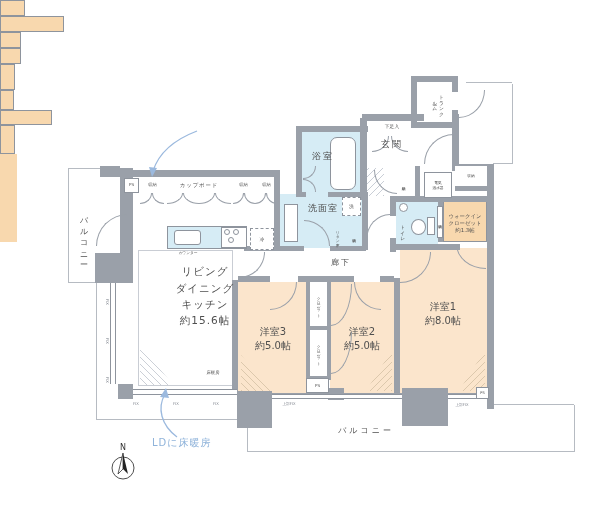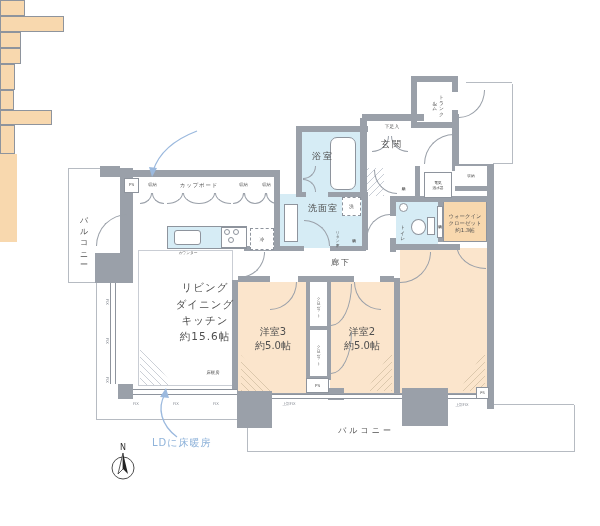--- a/index.html
+++ b/index.html
@@ -212,24 +212,26 @@
   <div class="arc br" style="left:239px;top:252px;width:26px;height:26px"></div>
 
   <div class="orange" style="left:310px;top:284px;width:17px;height:42px;border:none"></div>
   <div class="lbl v f6 sc6" style="left:310px;top:284px;width:17px;height:42px">クローゼット</div>
   <div class="orange" style="left:310px;top:330px;width:17px;height:46px;border:none"></div>
   <div class="lbl v f6 sc6" style="left:310px;top:330px;width:17px;height:46px">クローゼット</div>
 
   <div class="lbl v f6 sc8" style="left:420px;top:84px;width:36px;height:38px">トランク
 ルーム</div>
 
-  <div class="lbl f11 ls1" style="left:157px;top:278px;width:96px;height:68px;line-height:1.55">リビング
+  <div class="lbl f11 ls1" style="left:157px;top:262px;width:96px;height:68px;line-height:1.55">リビング
 ダイニング
 キッチン
 約15.6帖</div>
+  <div class="lbl f10" style="left:405px;top:299px;width:76px;height:30px">洋室1
+約8.0帖</div>
   <div class="lbl f10" style="left:331px;top:324px;width:62px;height:30px">洋室2
 約5.0帖</div>
   <div class="lbl f10" style="left:242px;top:324px;width:62px;height:30px">洋室3
 約5.0帖</div>
   <div class="lbl f6 sc9" style="left:439px;top:204px;width:52px;height:38px;line-height:1.3">ウォークイン
 クローゼット
 約1.3帖</div>
   <div class="lbl f9 ls2" style="left:372px;top:138px;width:40px;height:13px">玄関</div>
   <div class="lbl f9 ls2" style="left:302px;top:150px;width:42px;height:13px">浴室</div>
   <div class="lbl f9 ls1" style="left:296px;top:202px;width:54px;height:13px">洗面室</div>

